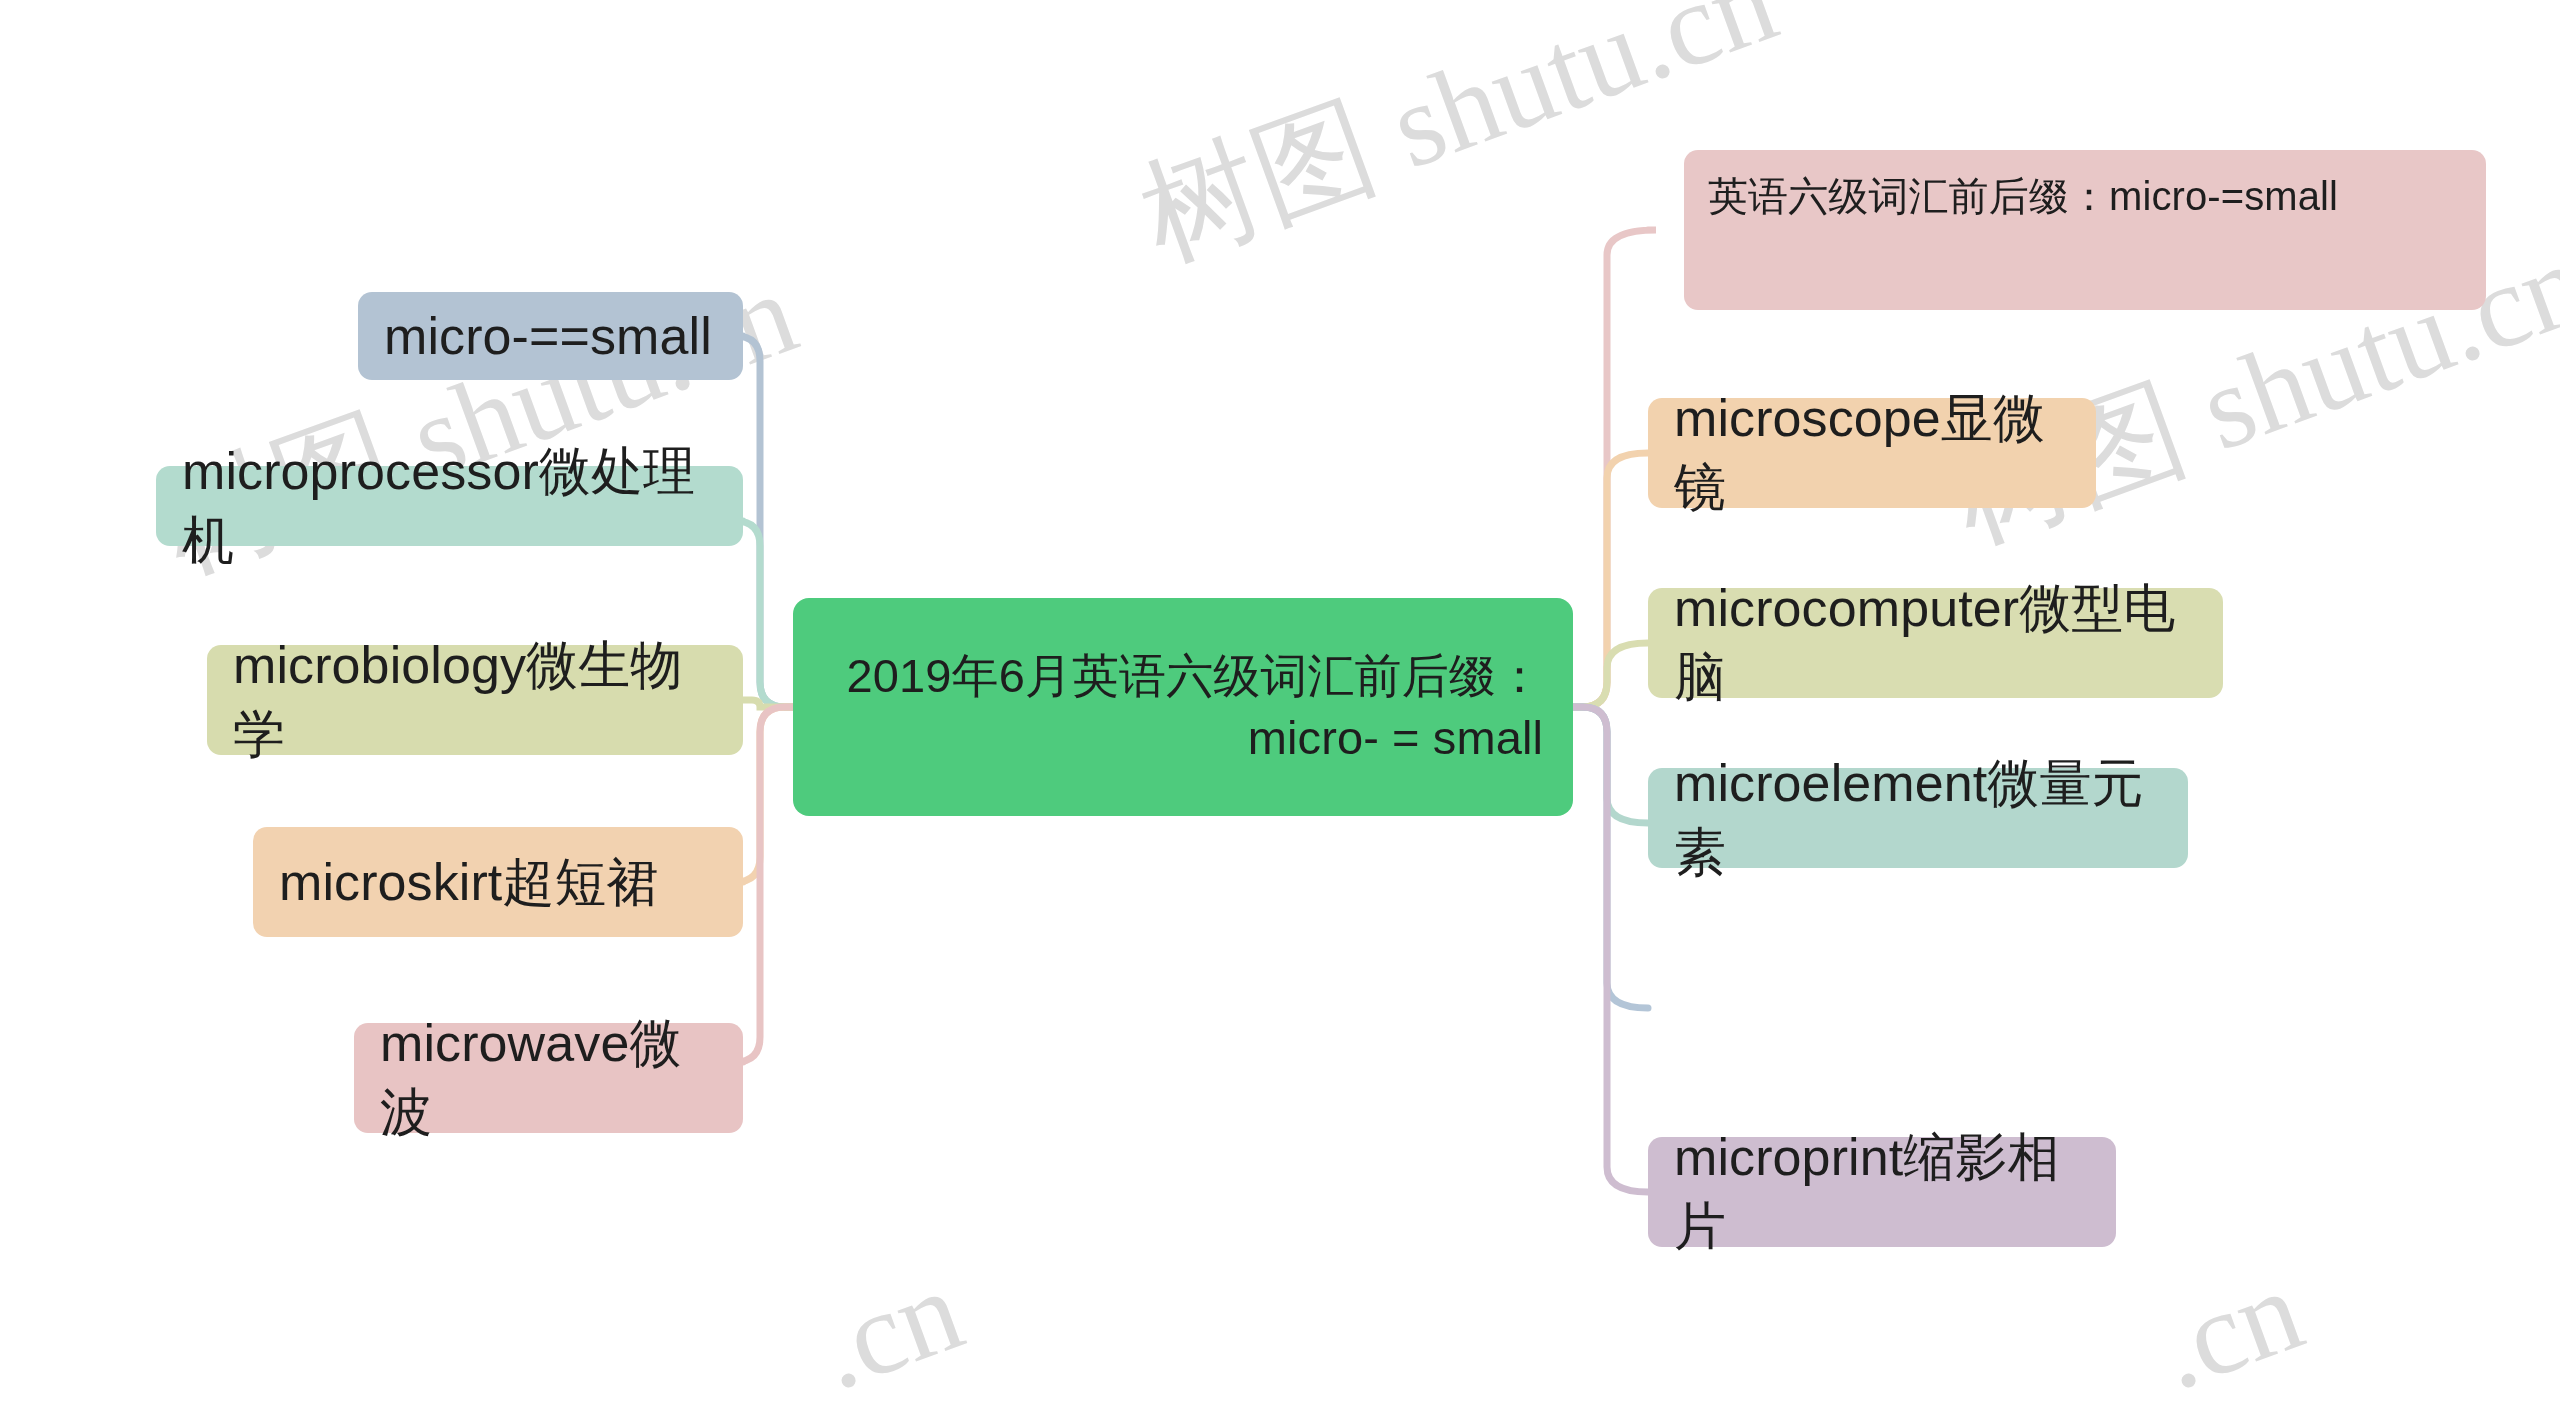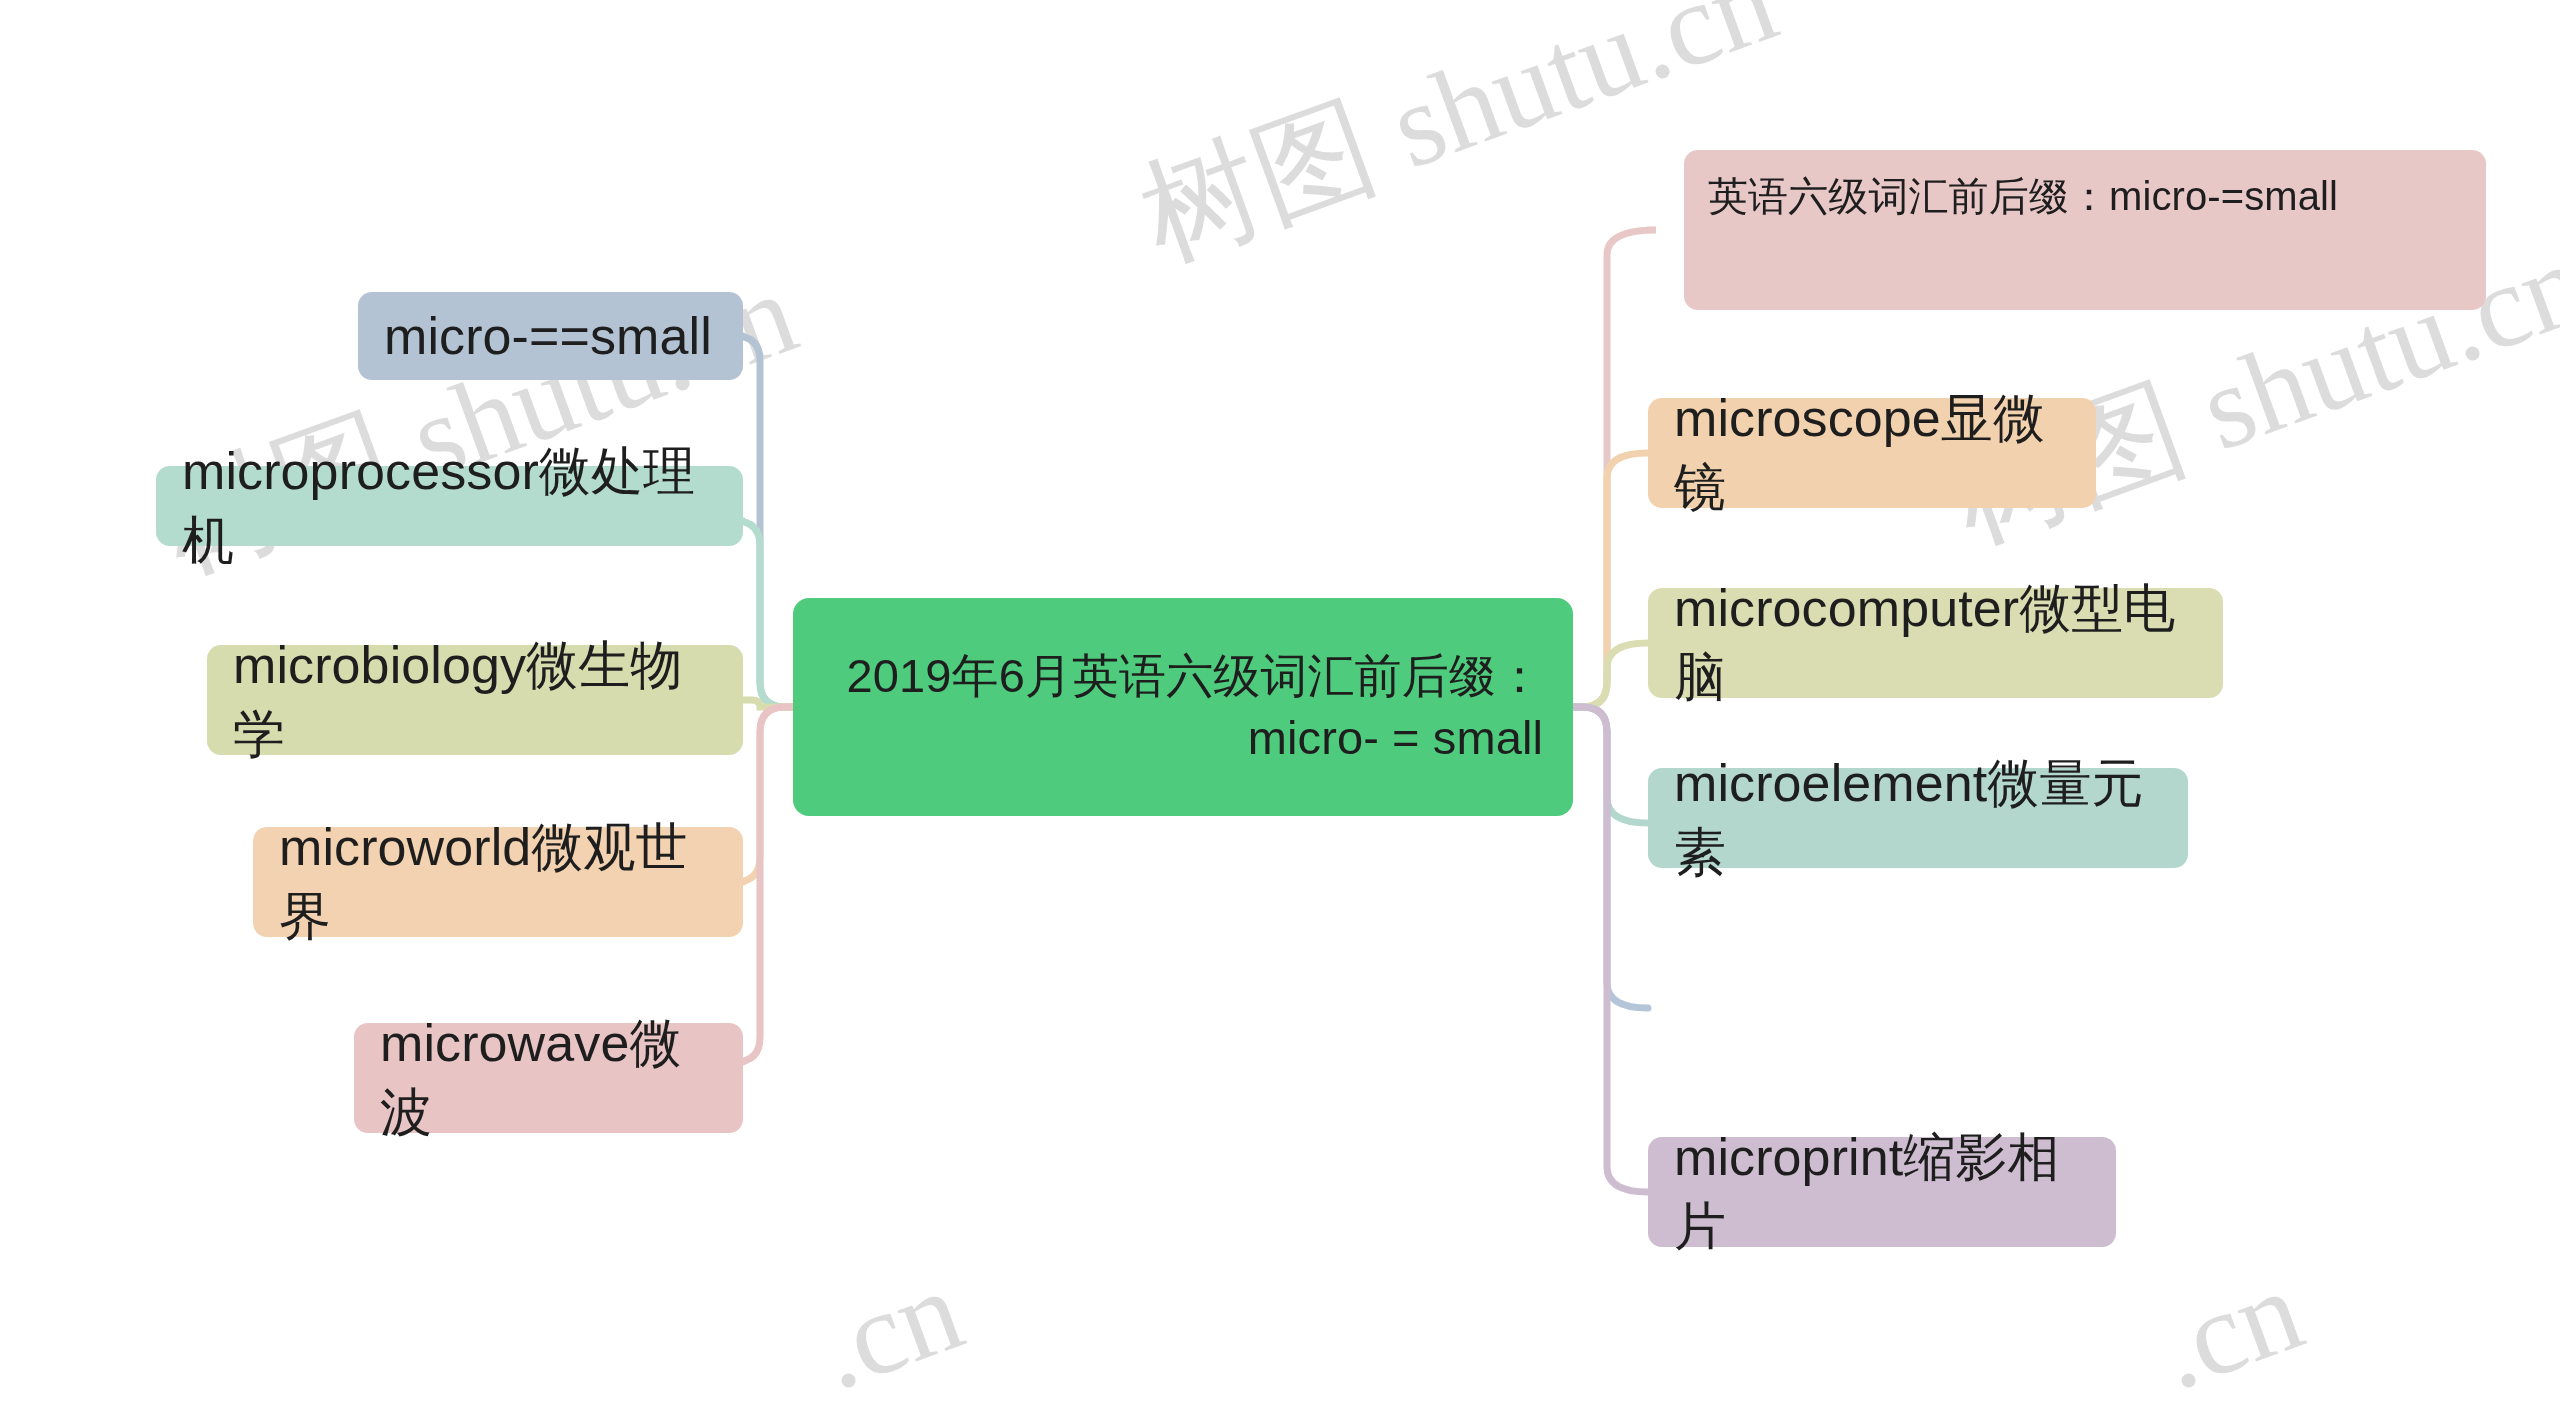--- a/index.html
+++ b/index.html
@@ -130,21 +130,21 @@
 
   <div class="node branch" style="left:156px; top:466px; width:587px; height:80px; background:#b3dbce;">
     <span class="node-text">microprocessor微处理机</span>
   </div>
 
   <div class="node branch" style="left:207px; top:645px; width:536px; height:110px; background:#d7dcae;align-items:center;">
     <span class="node-text">microbiology微生物学</span>
   </div>
 
   <div class="node branch" style="left:253px; top:827px; width:490px; height:110px; background:#f2d2b0;">
-    <span class="node-text">microworld微观世界</span>
+    <span class="node-text">microskirt超短裙</span>
   </div>
 
   <div class="node branch" style="left:354px; top:1007px; width:389px; height:110px; background:#e8c4c4;margin-top:16px;">
     <span class="node-text">microwave微波</span>
   </div>
 
   <div class="node right-long" style="left:1648px; top:150px; width:802px; height:160px; background:#e8c7c7;">
     <span class="node-text">英语六级词汇前后缀：micro-=small</span>
   </div>
 

